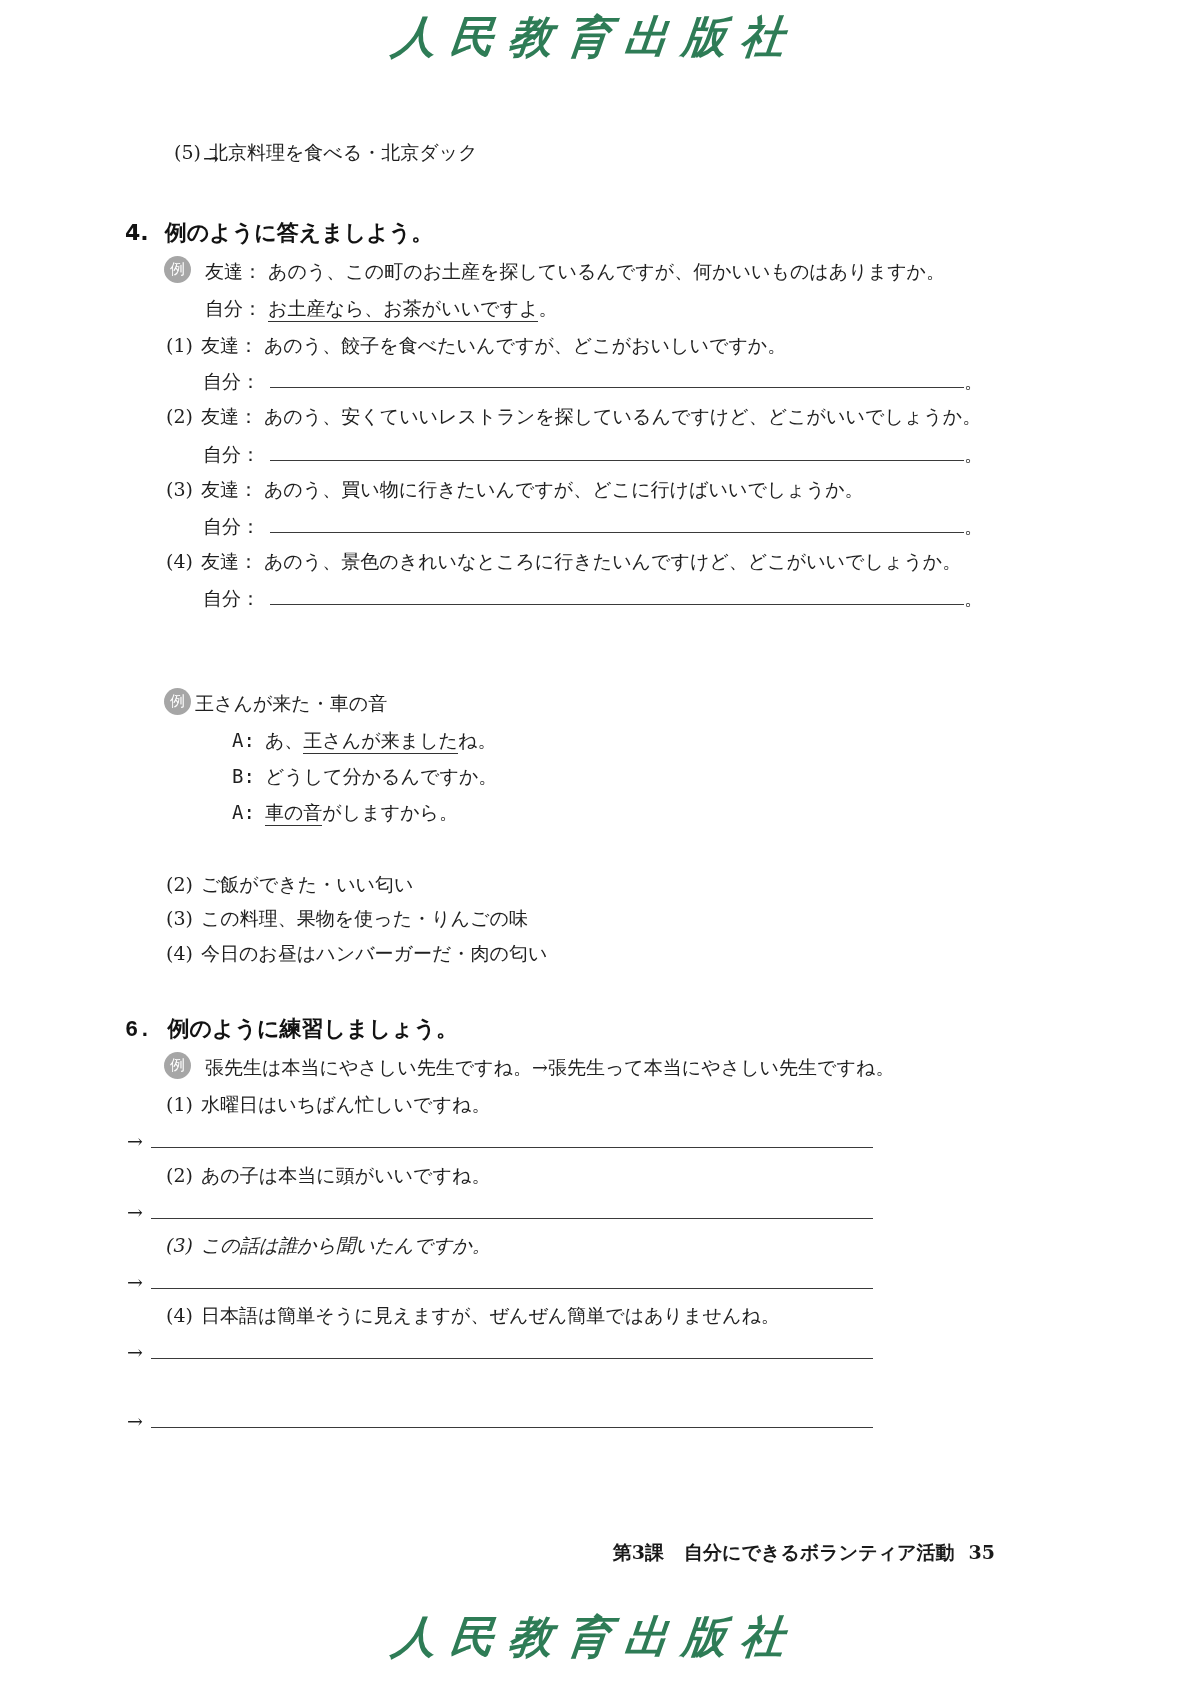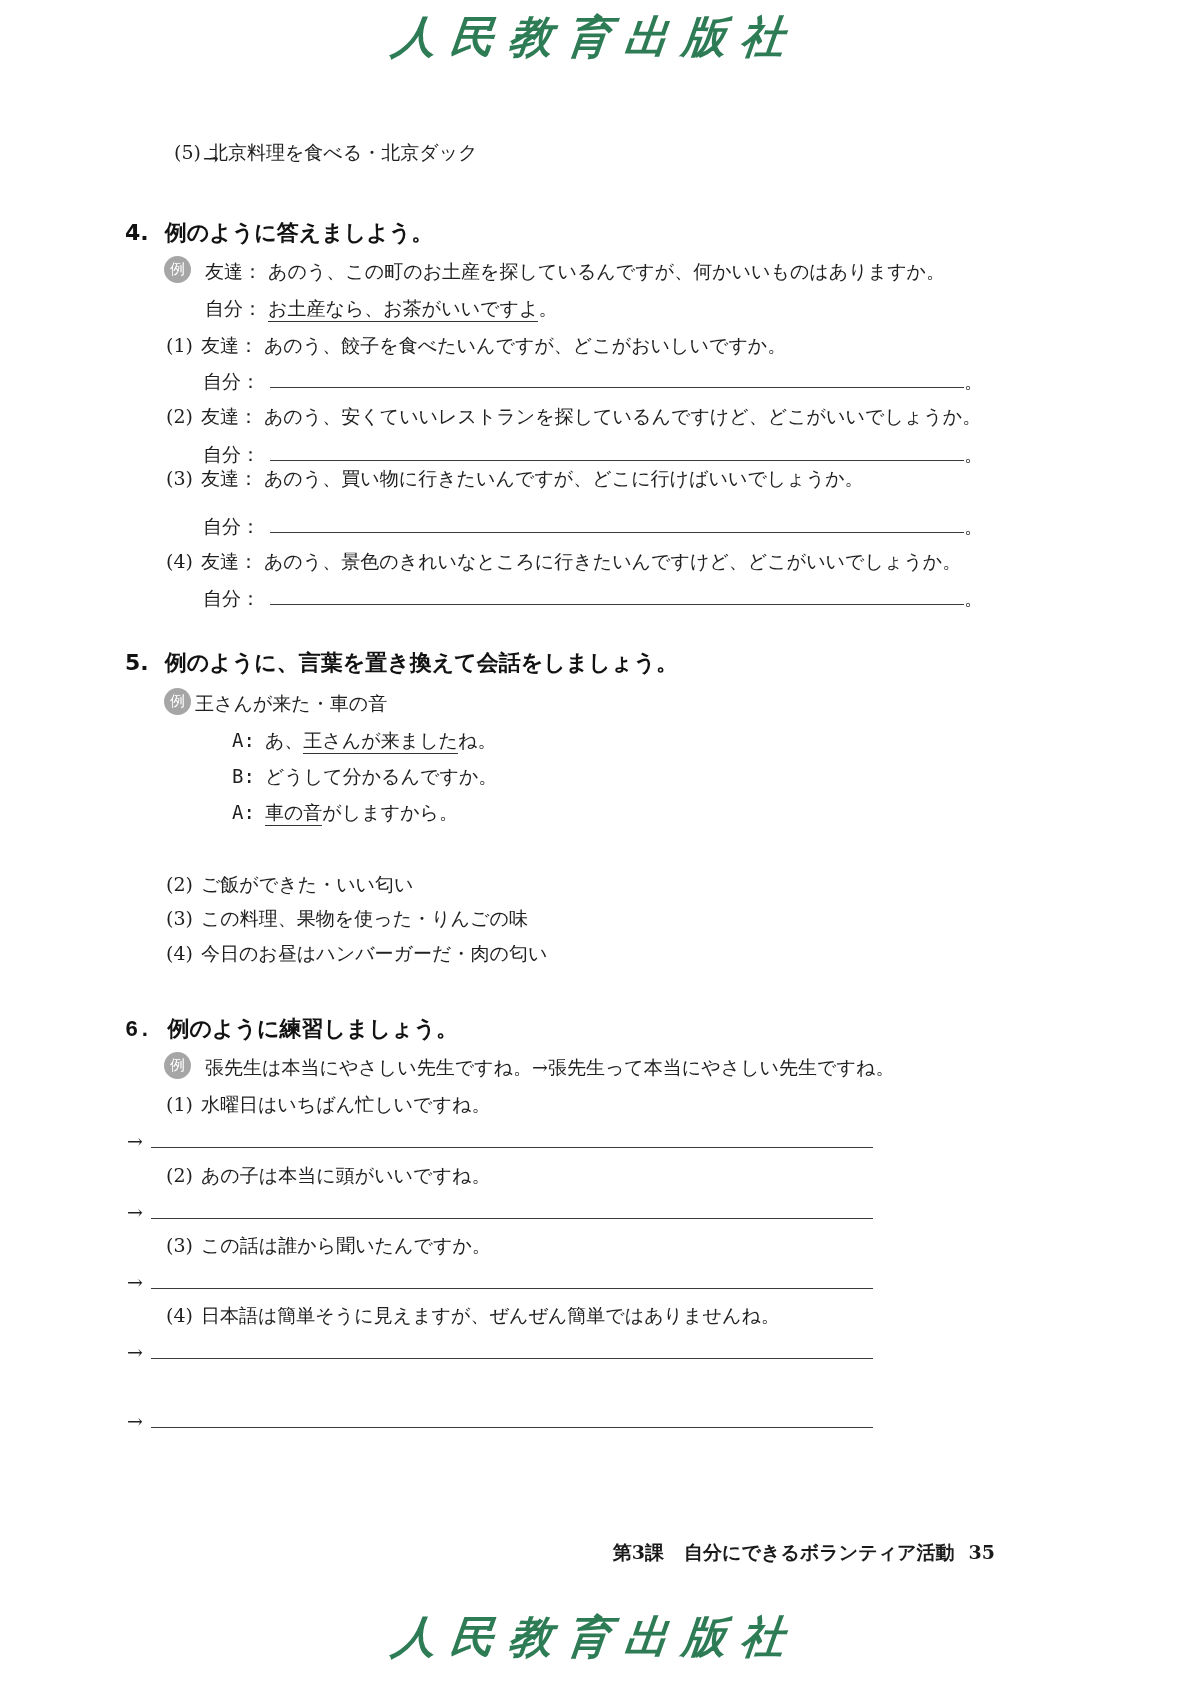--- a/index.html
+++ b/index.html
@@ -68,37 +68,34 @@
     <span class="speaker">自分：</span><span class="blank" style="width:694px;"></span><span>。</span>
   </div>
 
   <div class="abs body" style="top:404px;left:166px;">
     <span class="num">(2)</span><span class="speaker">友達：</span><span>あのう、安くていいレストランを探しているんですけど、どこがいいでしょうか。</span>
   </div>
   <div class="abs body" style="top:439px;left:203px;">
     <span class="speaker">自分：</span><span class="blank" style="width:694px;"></span><span>。</span>
   </div>
 
-  <div class="abs body" style="top:466px;left:166px;">
+  <div class="abs body" style="top:477px;left:166px;">
     <span class="num">(3)</span><span class="speaker">友達：</span><span>あのう、買い物に行きたいんですが、どこに行けばいいでしょうか。</span>
   </div>
   <div class="abs body" style="top:511px;left:203px;">
     <span class="speaker">自分：</span><span class="blank" style="width:694px;"></span><span>。</span>
   </div>
 
   <div class="abs body" style="top:549px;left:166px;">
     <span class="num">(4)</span><span class="speaker">友達：</span><span>あのう、景色のきれいなところに行きたいんですけど、どこがいいでしょうか。</span>
   </div>
   <div class="abs body" style="top:583px;left:203px;">
     <span class="speaker">自分：</span><span class="blank" style="width:694px;"></span><span>。</span>
   </div>
 
-  <div class="abs heading" style="top:648px;left:125px;">
-    <span class="hnum">5.</span><span>例のように、言葉を置き換えて会話をしましょう。</span>
-  </div>
 
   <div class="abs" style="top:688px;left:164px;">
     <span class="badge">例</span>
   </div>
   <div class="abs body" style="top:691px;left:195px;">
     <span>王さんが来た・車の音</span>
   </div>
   <div class="abs body" style="top:728px;left:232px;">
     <span class="ab">A:</span><span>あ、</span><span class="u">王さんが来ました</span><span>ね。</span>
   </div>
@@ -137,21 +134,21 @@
     <span class="arrow">→</span><span class="blank" style="width:722px;"></span>
   </div>
 
   <div class="abs body" style="top:1163px;left:166px;">
     <span class="num">(2)</span><span>あの子は本当に頭がいいですね。</span>
   </div>
   <div class="abs body" style="top:1197px;left:127px;">
     <span class="arrow">→</span><span class="blank" style="width:722px;"></span>
   </div>
 
-  <div class="abs body" style="top:1233px;left:166px;">
+  <div class="abs body" style="top:1233px;left:166px;font-style:italic;">
     <span class="num">(3)</span><span>この話は誰から聞いたんですか。</span>
   </div>
   <div class="abs body" style="top:1267px;left:127px;">
     <span class="arrow">→</span><span class="blank" style="width:722px;"></span>
   </div>
 
   <div class="abs body" style="top:1303px;left:166px;">
     <span class="num">(4)</span><span>日本語は簡単そうに見えますが、ぜんぜん簡単ではありませんね。</span>
   </div>
   <div class="abs body" style="top:1337px;left:127px;">

